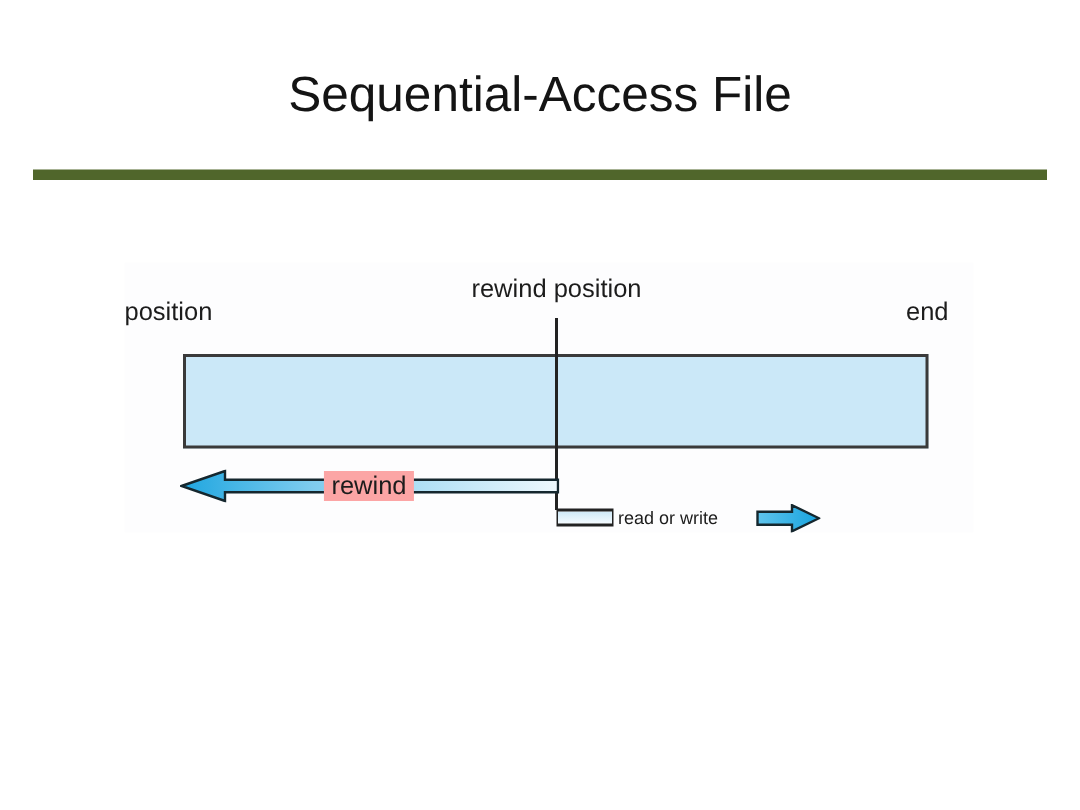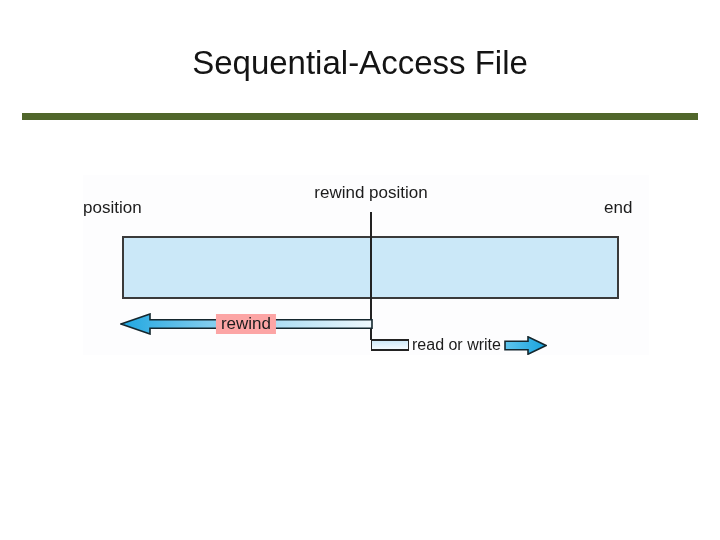--- a/index.html
+++ b/index.html
@@ -63,21 +63,21 @@
     padding:0 5px;white-space:nowrap;line-height:20px;
   }
 
   .read-write-bar{
     position:absolute;left:371px;top:339px;width:38px;height:12px;
     border:2px solid #222;border-left-width:1.5px;border-right-width:1.5px;
     background:linear-gradient(180deg,#cfe9f8 0%,#f4fbff 100%);
   }
   .read-write-label{
     position:absolute;left:412px;top:335px;
-    font-size:16px;color:var(--label-text);white-space:nowrap;line-height:20px;
+    font-size:12px;color:var(--label-text);white-space:nowrap;line-height:20px;
   }
   .read-write-arrow-svg{position:absolute;left:504px;top:336px;width:43px;height:19px;}
 
   .footer-course{
     position:absolute;left:385px;top:507px;transform:translateX(-50%);
     font-size:11px;color:var(--footer-text);white-space:nowrap;
   }
   .page-number{
     position:absolute;left:657px;top:506px;
     font-size:14px;color:var(--footer-text);text-align:right;

